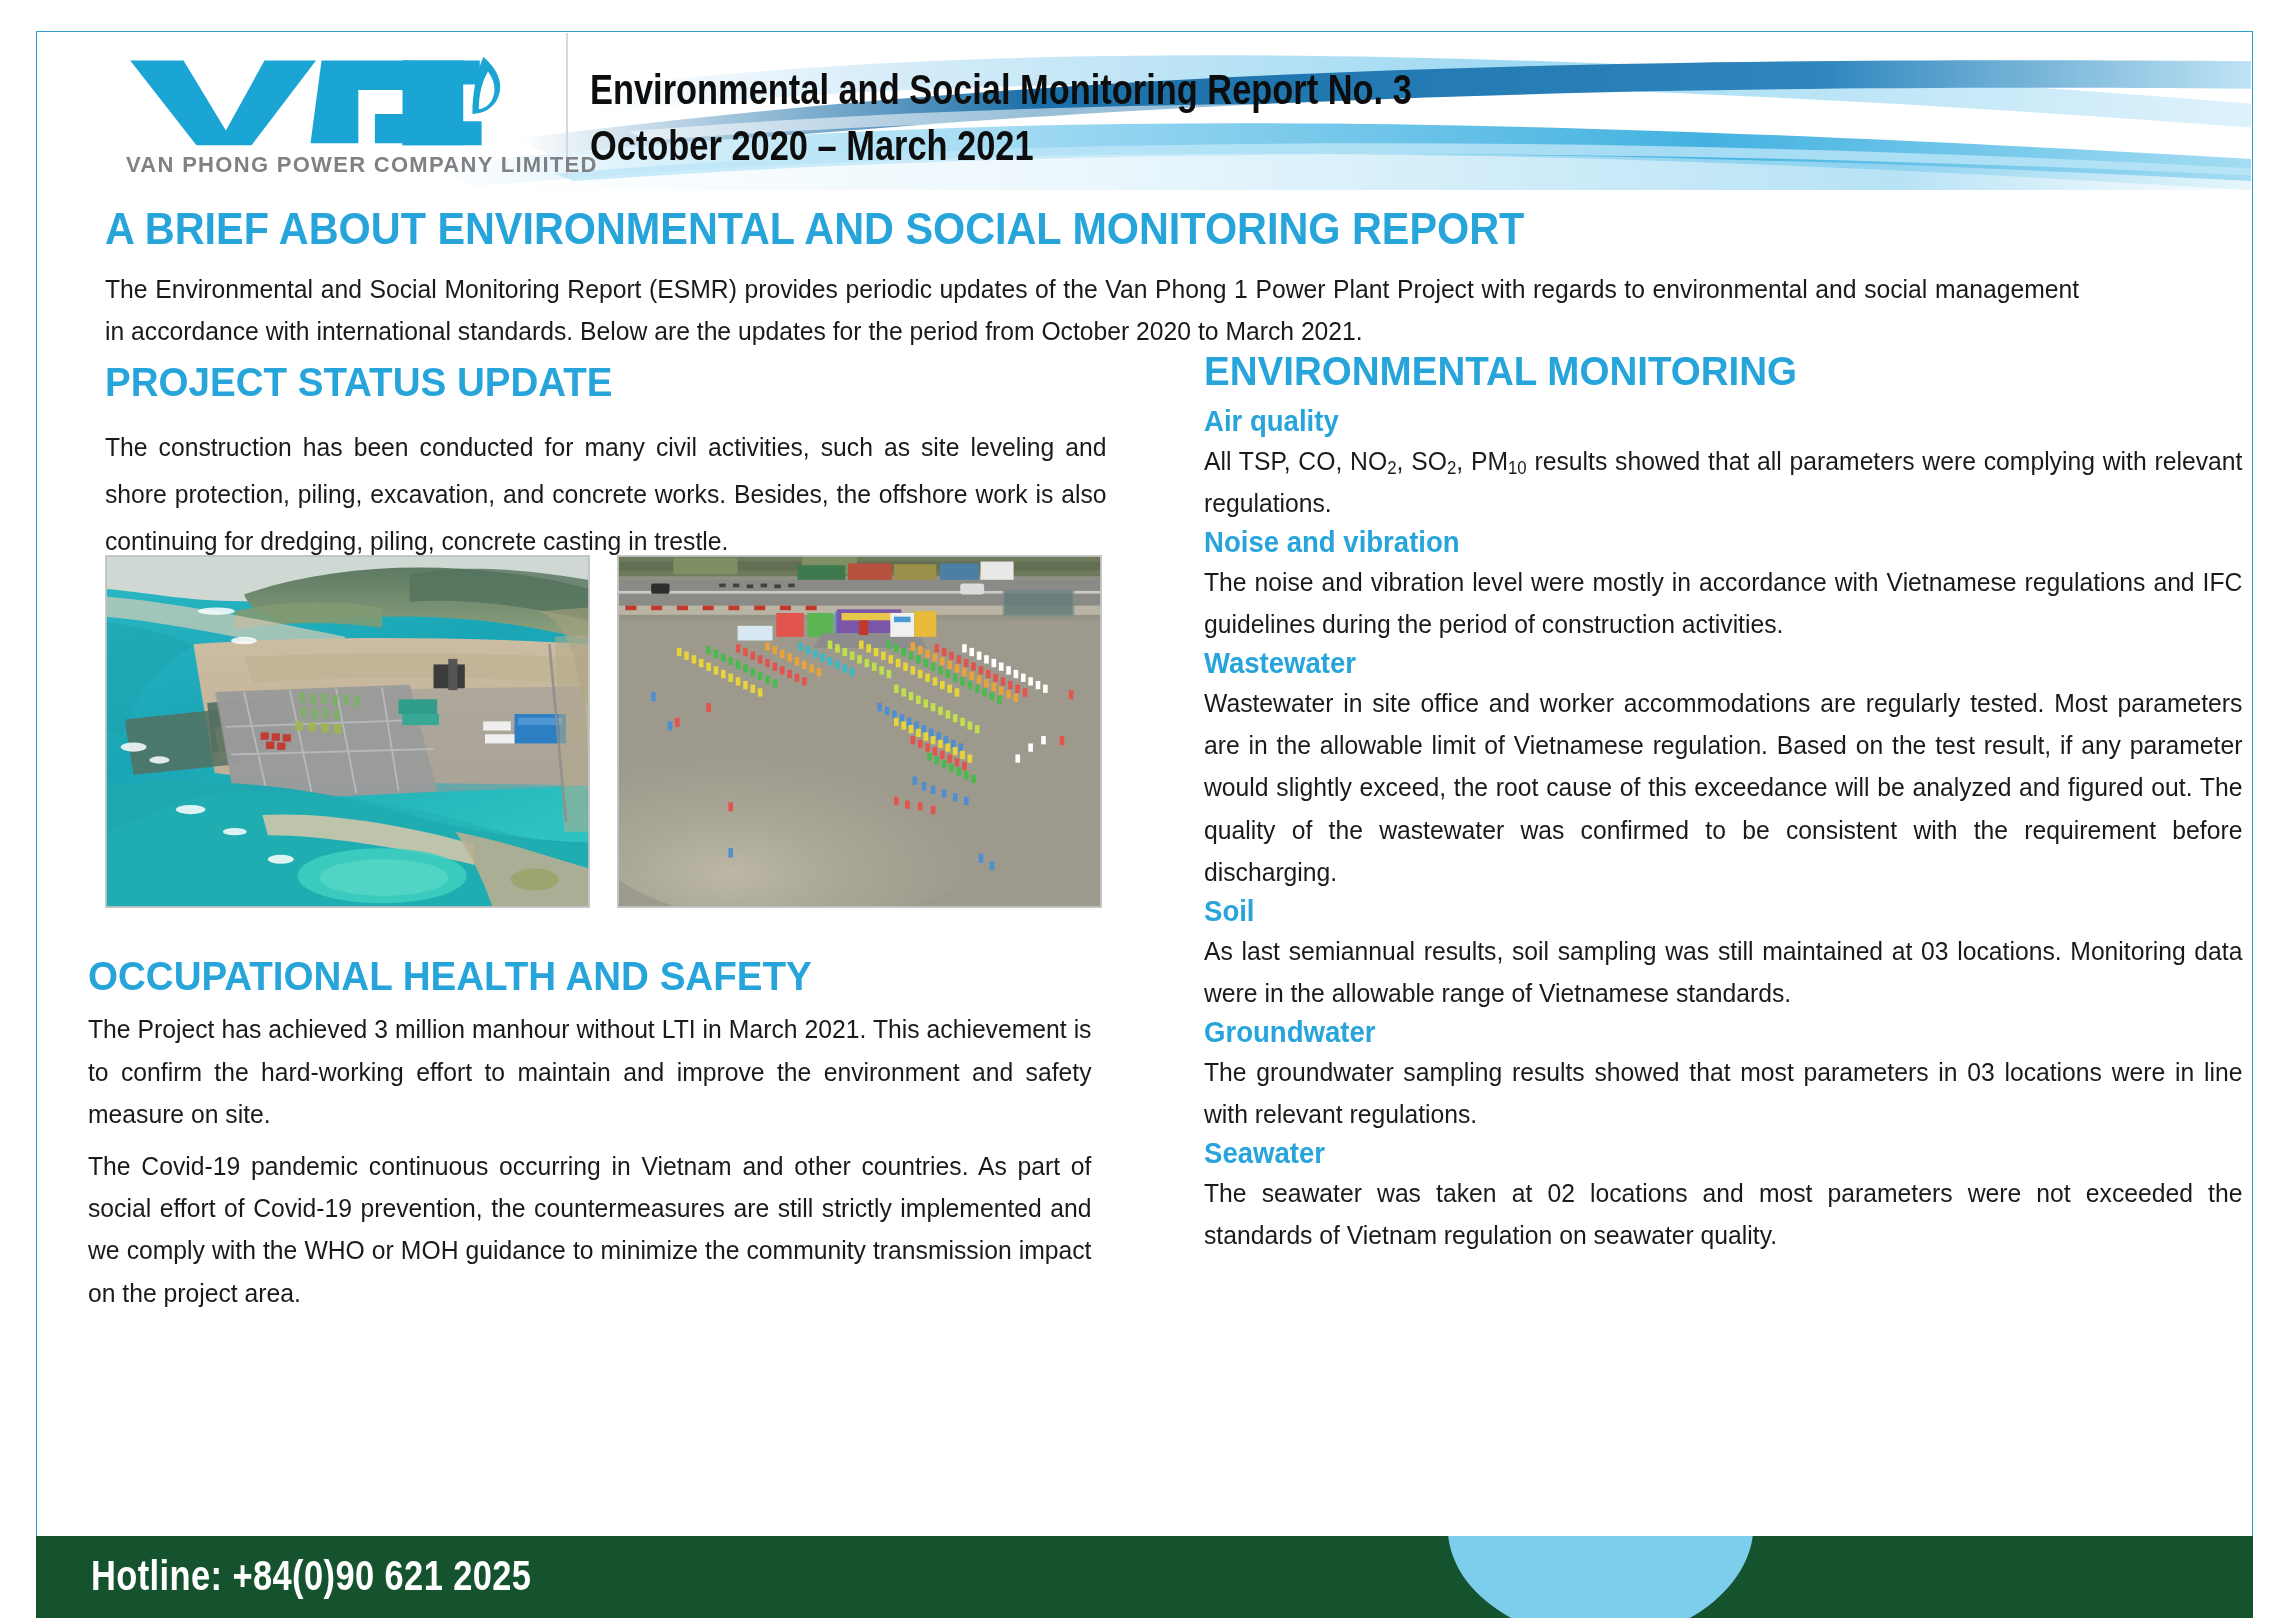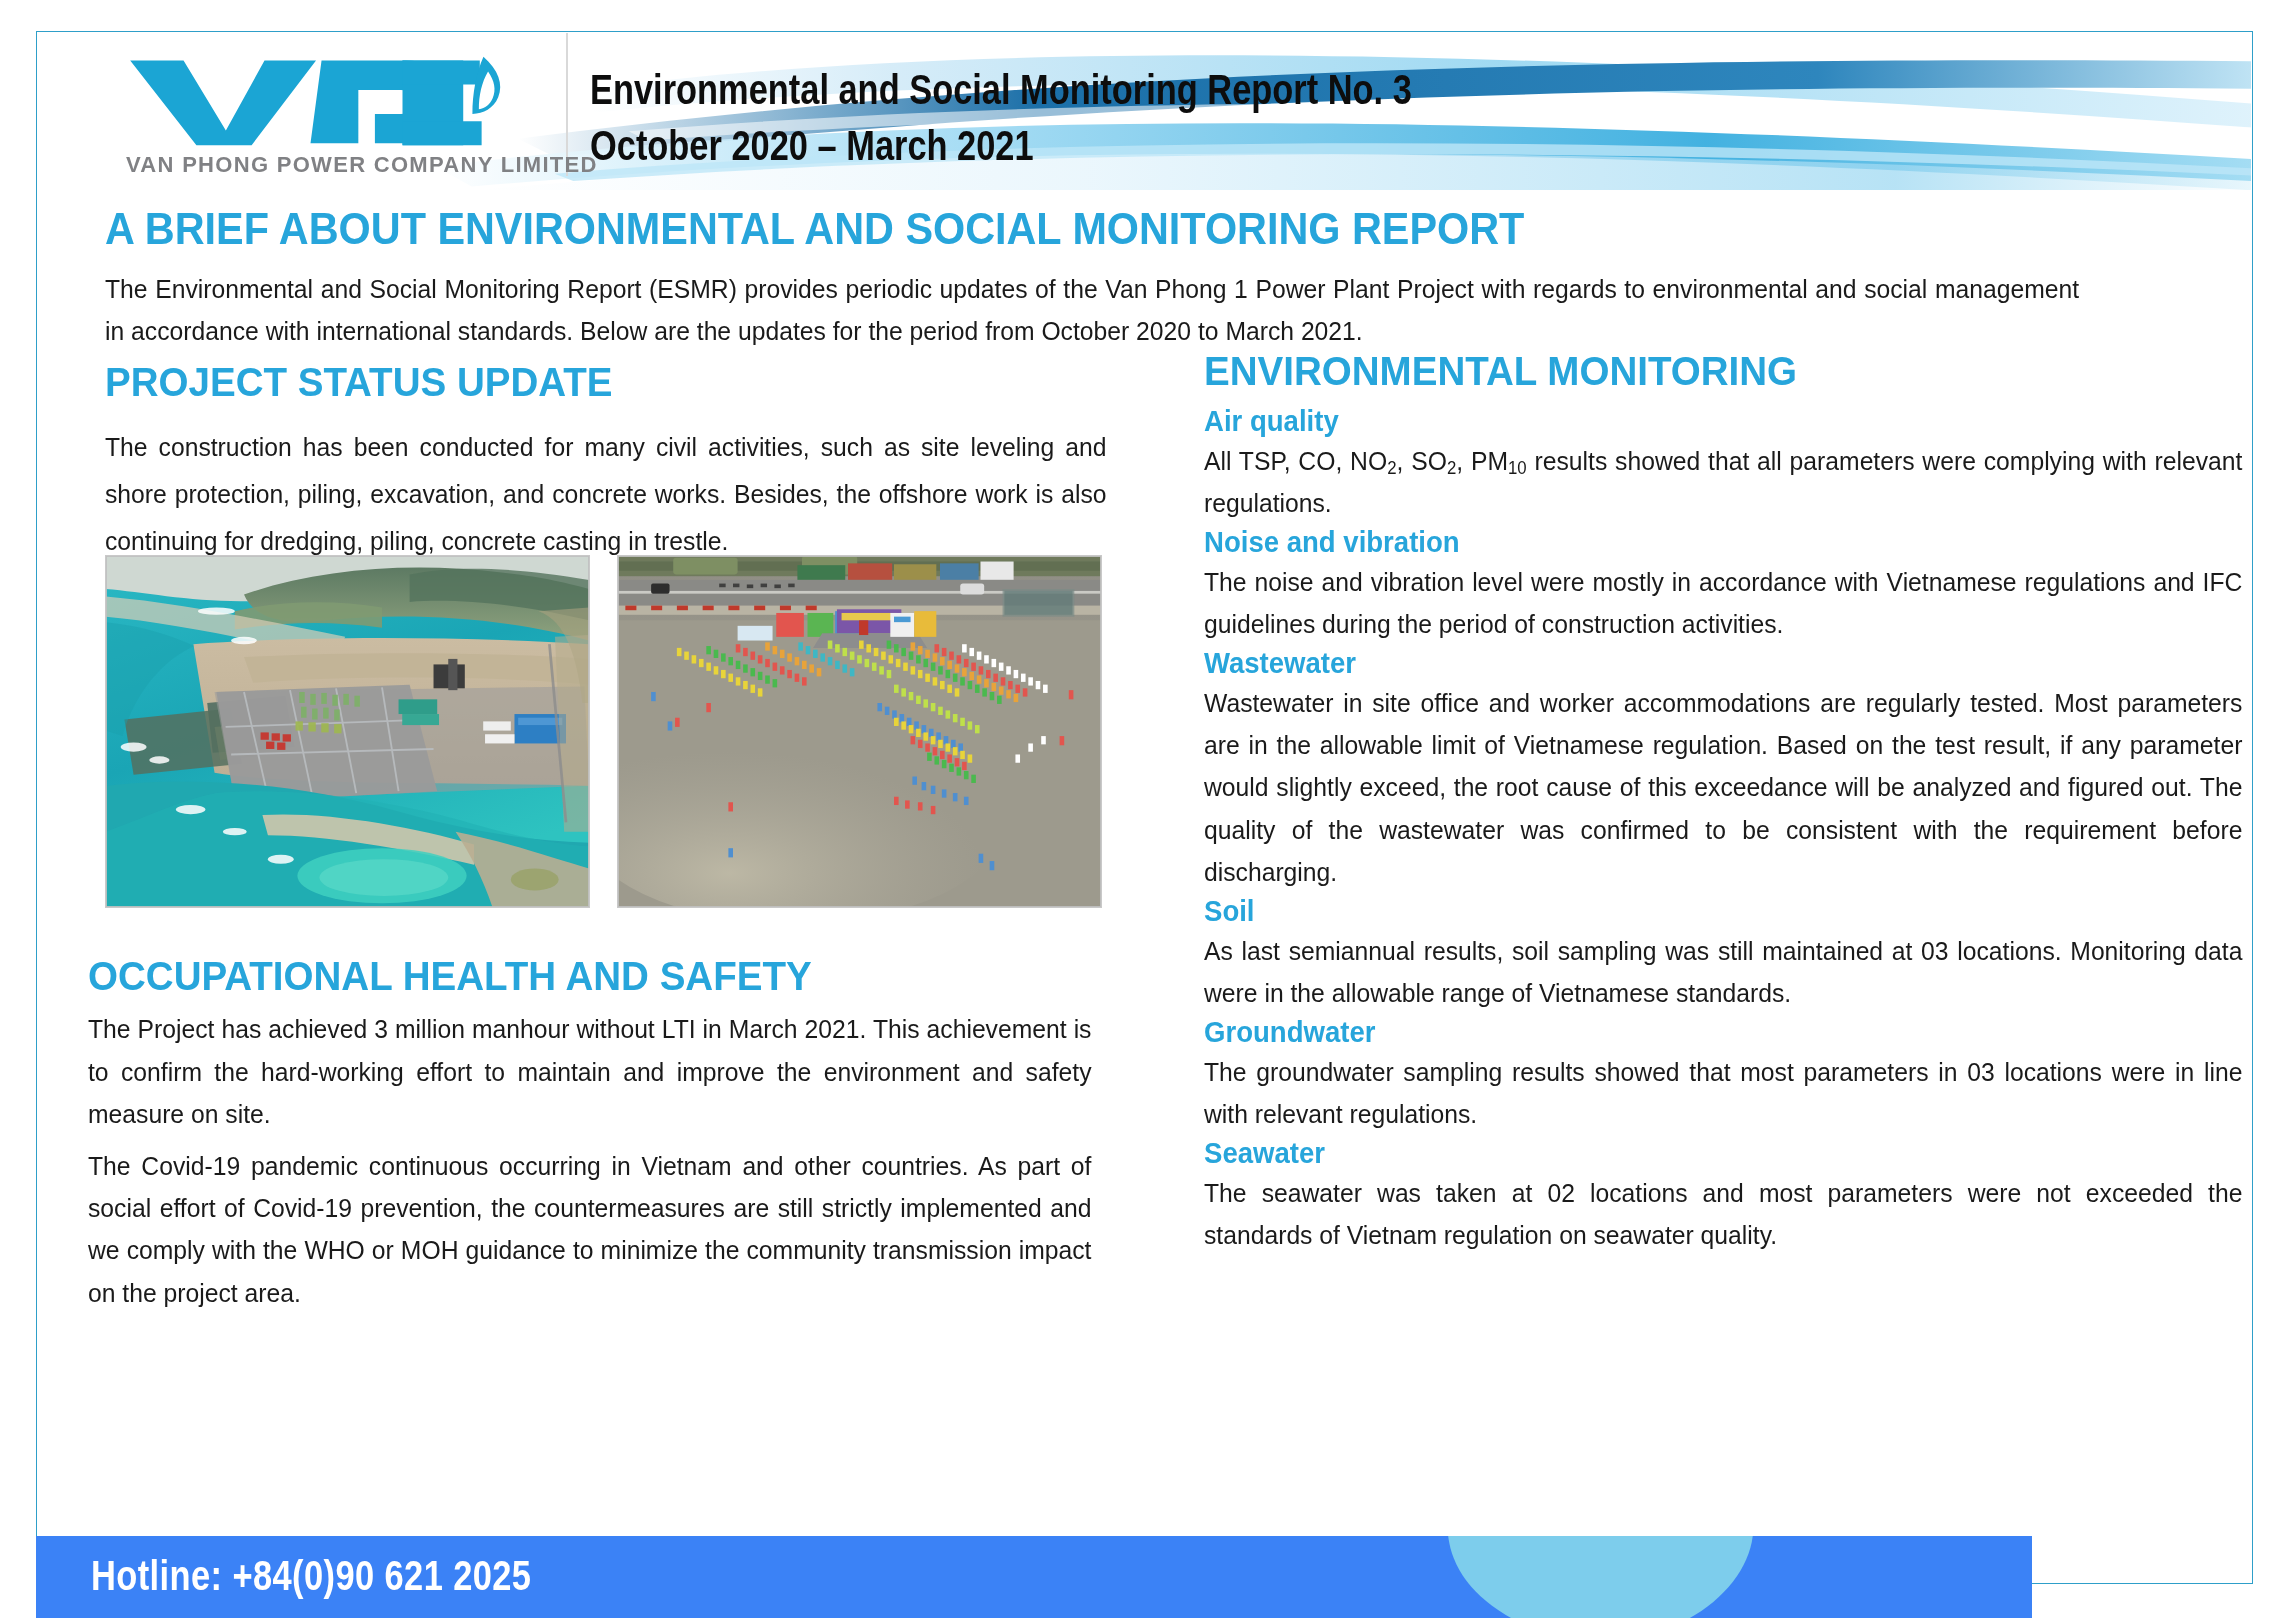--- a/index.html
+++ b/index.html
@@ -88,21 +88,21 @@
   .photos{position:absolute;left:67px;top:365px;width:1006px;height:353px;}
   .photo{position:absolute;top:0;width:485px;height:353px;overflow:hidden;border:0.9px solid #c9c9c9;box-sizing:border-box;}
   .photo.p1{left:0;}
   .photo.p2{left:512px;}
   .photo svg{display:block;width:100%;height:100%;}
 
   
   .ohs{position:absolute;left:50px;top:764px;width:1006px;}
 
   
-  .footer{position:absolute;left:36px;bottom:0px;width:1996px;height:83px;background:#3b82f6;overflow:hidden;}
+  .footer{position:absolute;left:36px;bottom:0px;width:2217px;height:83px;background:#14532d;overflow:hidden;}
   .footer-arc{position:absolute;left:0;top:0;width:2217px;height:83px;}
   .footer-text{
     position:absolute;left:55px;top:15.7px;z-index:3;color:#ffffff;
     font-family:"Liberation Sans Narrow","Liberation Sans",sans-serif;
     font-weight:700;font-size:42px;letter-spacing:0.5px;white-space:nowrap;
     transform:scaleX(0.82);transform-origin:left top;
   }
   sub{font-size:0.68em;line-height:0;vertical-align:-0.22em;}
 </style>
 </head>

